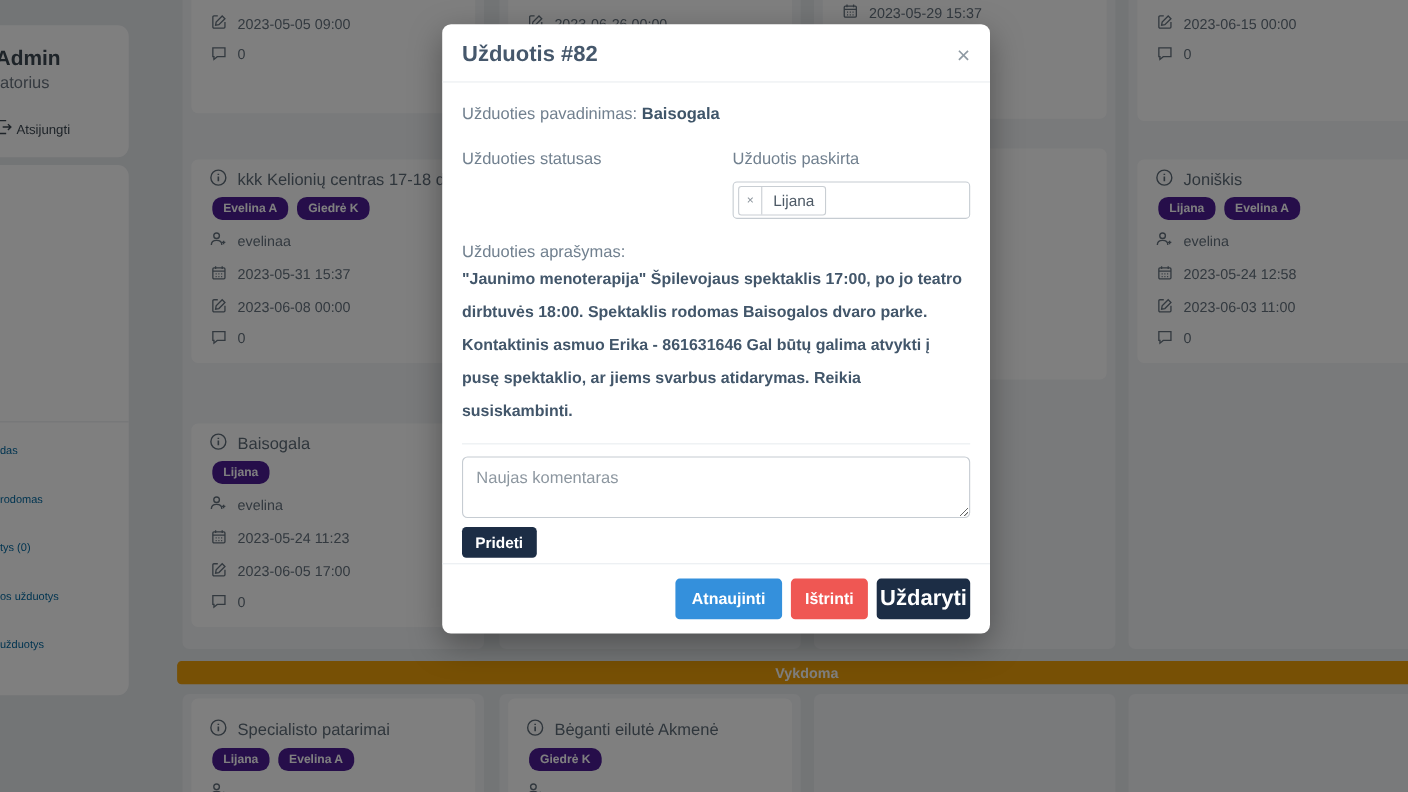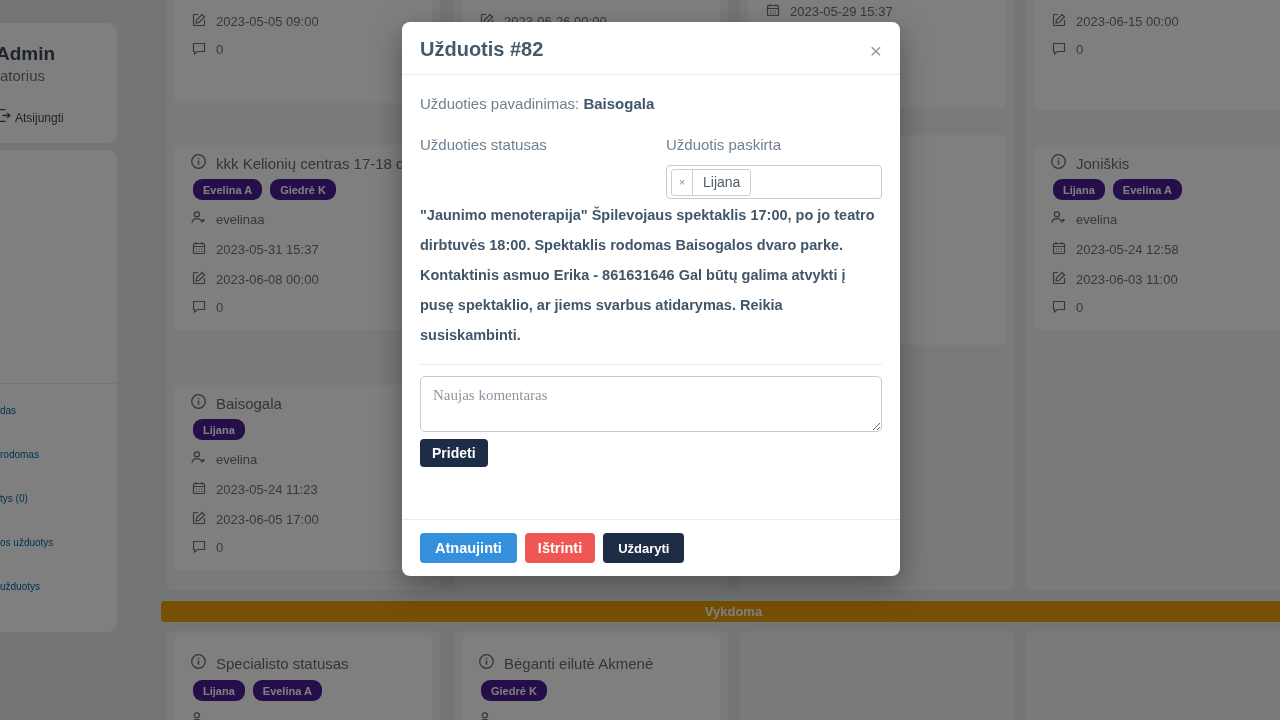--- a/index.html
+++ b/index.html
@@ -44,28 +44,28 @@
             justify-content:space-between;padding:0 12px;color:#4e5a66;font-size:15px;cursor:pointer;background:#fff}
   .m-taginput{height:32px;border:1px solid #c6ccd2;border-radius:4px;display:flex;align-items:center;padding:0 4px;background:#fff}
   .chip{display:flex;align-items:center;border:1px solid #c9ced3;border-radius:3px;height:25px;background:#fff}
   .chip-x{width:20px;text-align:center;color:#8b949c;font-size:11px;border-right:1px solid #c9ced3;line-height:25px;cursor:pointer}
   .chip-label{padding:0 10px;font-size:14px;color:#4e5a66}
   .m-desc-label{margin-top:22px;font-size:15px;color:#71808f}
   .m-desc{margin-top:1px;font-size:14.5px;font-weight:bold;color:#42566a;line-height:30px}
   .m-hr{border-top:1px solid #e9edf0;margin-top:14px}
   .m-h2{margin-top:10px;font-size:21px;font-weight:bold;color:#3d4a56}
   .m-textarea{margin-top:11px;width:100%;box-sizing:border-box;height:56px;border:1px solid #c6ccd2;border-radius:5px;
-              padding:10px 12px;font-size:15px;font-family:Liberation Serif, serif;color:#4e5a66;resize:both}
+              padding:10px 12px;font-size:15px;font-family:Liberation Sans, sans-serif;color:#4e5a66;resize:both}
   .m-textarea::placeholder{color:#8d97a0}
   .btn{border:none;border-radius:4px;color:#fff;font-weight:bold;font-family:inherit;cursor:pointer;white-space:nowrap}
   .btn-add{background:#1c2d45;font-size:14px;padding:6px 12px;margin-top:3px}
-  .m-footer{border-top:1px solid #e9edf0;padding:13px 18px;display:flex;gap:8px}
+  .m-footer{border-top:1px solid #e9edf0;padding:13px 18px;display:flex;justify-content:flex-end;gap:8px}
   .btn-primary{background:#3490dc;font-size:14.5px;padding:7px 15px}
   .btn-danger{background:#ef5753;font-size:14.5px;padding:7px 13px}
-  .btn-dark{background:#1c2d45;font-size:13px;padding:7px 15px}
+  .btn-dark{background:#1c2d45;font-size:20px;padding:7px 3px}
   svg{stroke-width:1.2}
 </style>
 </head>
 <body>
 
 <div class="side-card" style="left:-60px;top:23px;width:177px;height:120px"></div>
 <div class="side-user-name" style="left:-4px;top:43px">Admin</div>
 <div class="side-user-role" style="left:0px;top:67px">atorius</div>
 <div class="abs" style="left:-5px;top:107px;color:#3d4852">
   <svg width="17" height="17" viewBox="0 0 16 16" fill="none" stroke="currentColor">
@@ -279,21 +279,21 @@
 <div class="kcol" style="left:454px;top:631px;width:274px;height:140px"></div>
 <div class="kcol" style="left:740px;top:631px;width:274px;height:140px"></div>
 <div class="kcol" style="left:1026px;top:631px;width:278px;height:140px"></div>
 
 <div class="card" style="left:174px;top:635px;width:258px;height:105px">
   <div class="ctitle" style="left:16px;top:18px">
     <span><svg width="17" height="17" viewBox="0 0 16 16" fill="none" stroke="currentColor">
           <circle cx="8" cy="8" r="6.4"></circle>
           <path d="M8 7v4M8 4.6v1.2" stroke-width="1.4"></path>
         </svg></span>
-    <span>Specialisto statusas</span>
+    <span>Specialisto patarimai</span>
   </div>
   <div class="badges" style="left:19px;top:45px">
     <span class="badge">Lijana</span>
     <span class="badge">Evelina A</span>
   </div>
   <div class="crow" style="left:16px;top:75px">
     <span><svg width="17" height="17" viewBox="0 0 16 16" fill="none" stroke="currentColor">
           <circle cx="6.5" cy="5" r="2.4"></circle>
           <path d="M2 13c0-2.6 2-4 4.5-4s4.5 1.4 4.5 4"></path>
           <path d="M12.5 9.2v3M11 10.7h3"></path>
@@ -340,20 +340,21 @@
       <div class="m-col">
         <div class="m-label">Užduotis paskirta</div>
         <div class="m-taginput">
           <span class="chip">
             <span class="chip-x">×</span>
             <span class="chip-label">Lijana</span>
           </span>
         </div>
       </div>
     </div>
+    <div class="m-desc-label">Užduoties aprašymas:</div>
     <div class="m-desc">"Jaunimo menoterapija" Špilevojaus spektaklis 17:00, po jo teatro dirbtuvės 18:00. Spektaklis rodomas Baisogalos dvaro parke. Kontaktinis asmuo Erika - 861631646 Gal būtų galima atvykti į pusę spektaklio, ar jiems svarbus atidarymas. Reikia susiskambinti.</div>
     <div class="m-hr"></div>
     <textarea class="m-textarea" placeholder="Naujas komentaras" style=""></textarea>
     <button class="btn btn-add">Prideti</button>
   </div>
   <div class="m-footer">
     <button class="btn btn-primary">Atnaujinti</button>
     <button class="btn btn-danger">Ištrinti</button>
     <button class="btn btn-dark">Uždaryti</button>
   </div>

